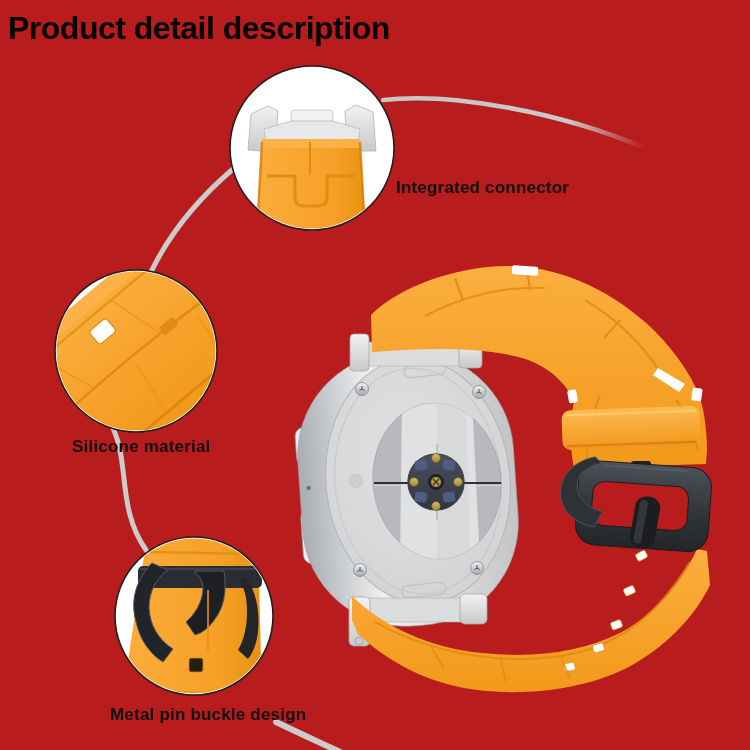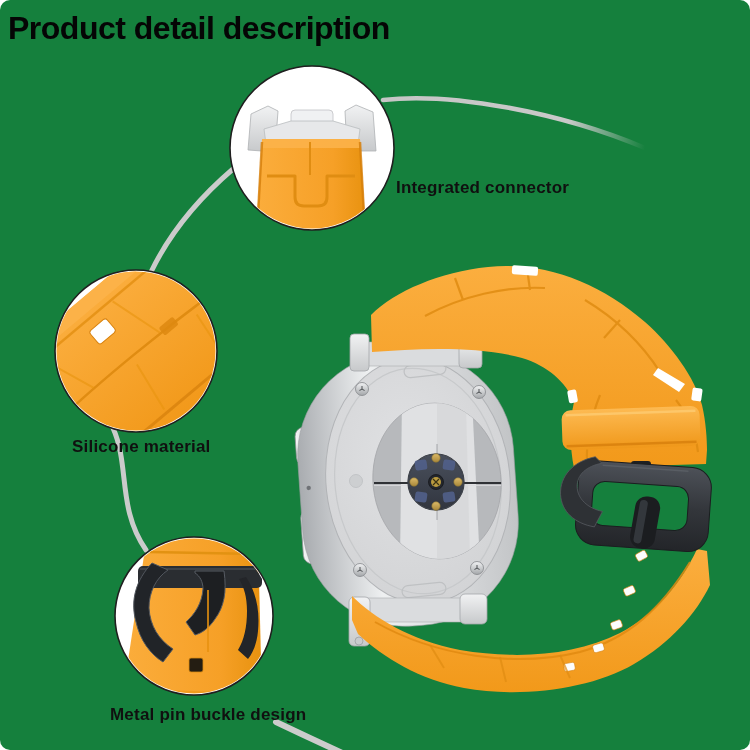--- a/index.html
+++ b/index.html
@@ -1,16 +1,16 @@
 <!DOCTYPE html>
 <html><head>
 <meta charset="utf-8">
 <style>
   html,body{margin:0;padding:0;background:#ffffff;width:750px;height:750px;overflow:hidden;}
-  .stage{position:relative;width:750px;height:750px;background:#15803d;border-radius:10px;}
+  .stage{position:relative;width:750px;height:750px;background:#b91c1c;}
   svg{position:absolute;left:0;top:0;}
   text{font-family:"Liberation Sans", sans-serif;}
   .title{font-size:32px;font-weight:700;letter-spacing:-0.5px;fill:#050505;}
   .callout-label{font-size:17px;font-weight:700;fill:#101010;letter-spacing:0.2px;}
 </style>
 </head>
 <body>
 
 <div class="stage">
 <svg width="750" height="750" viewBox="0 0 750 750">

